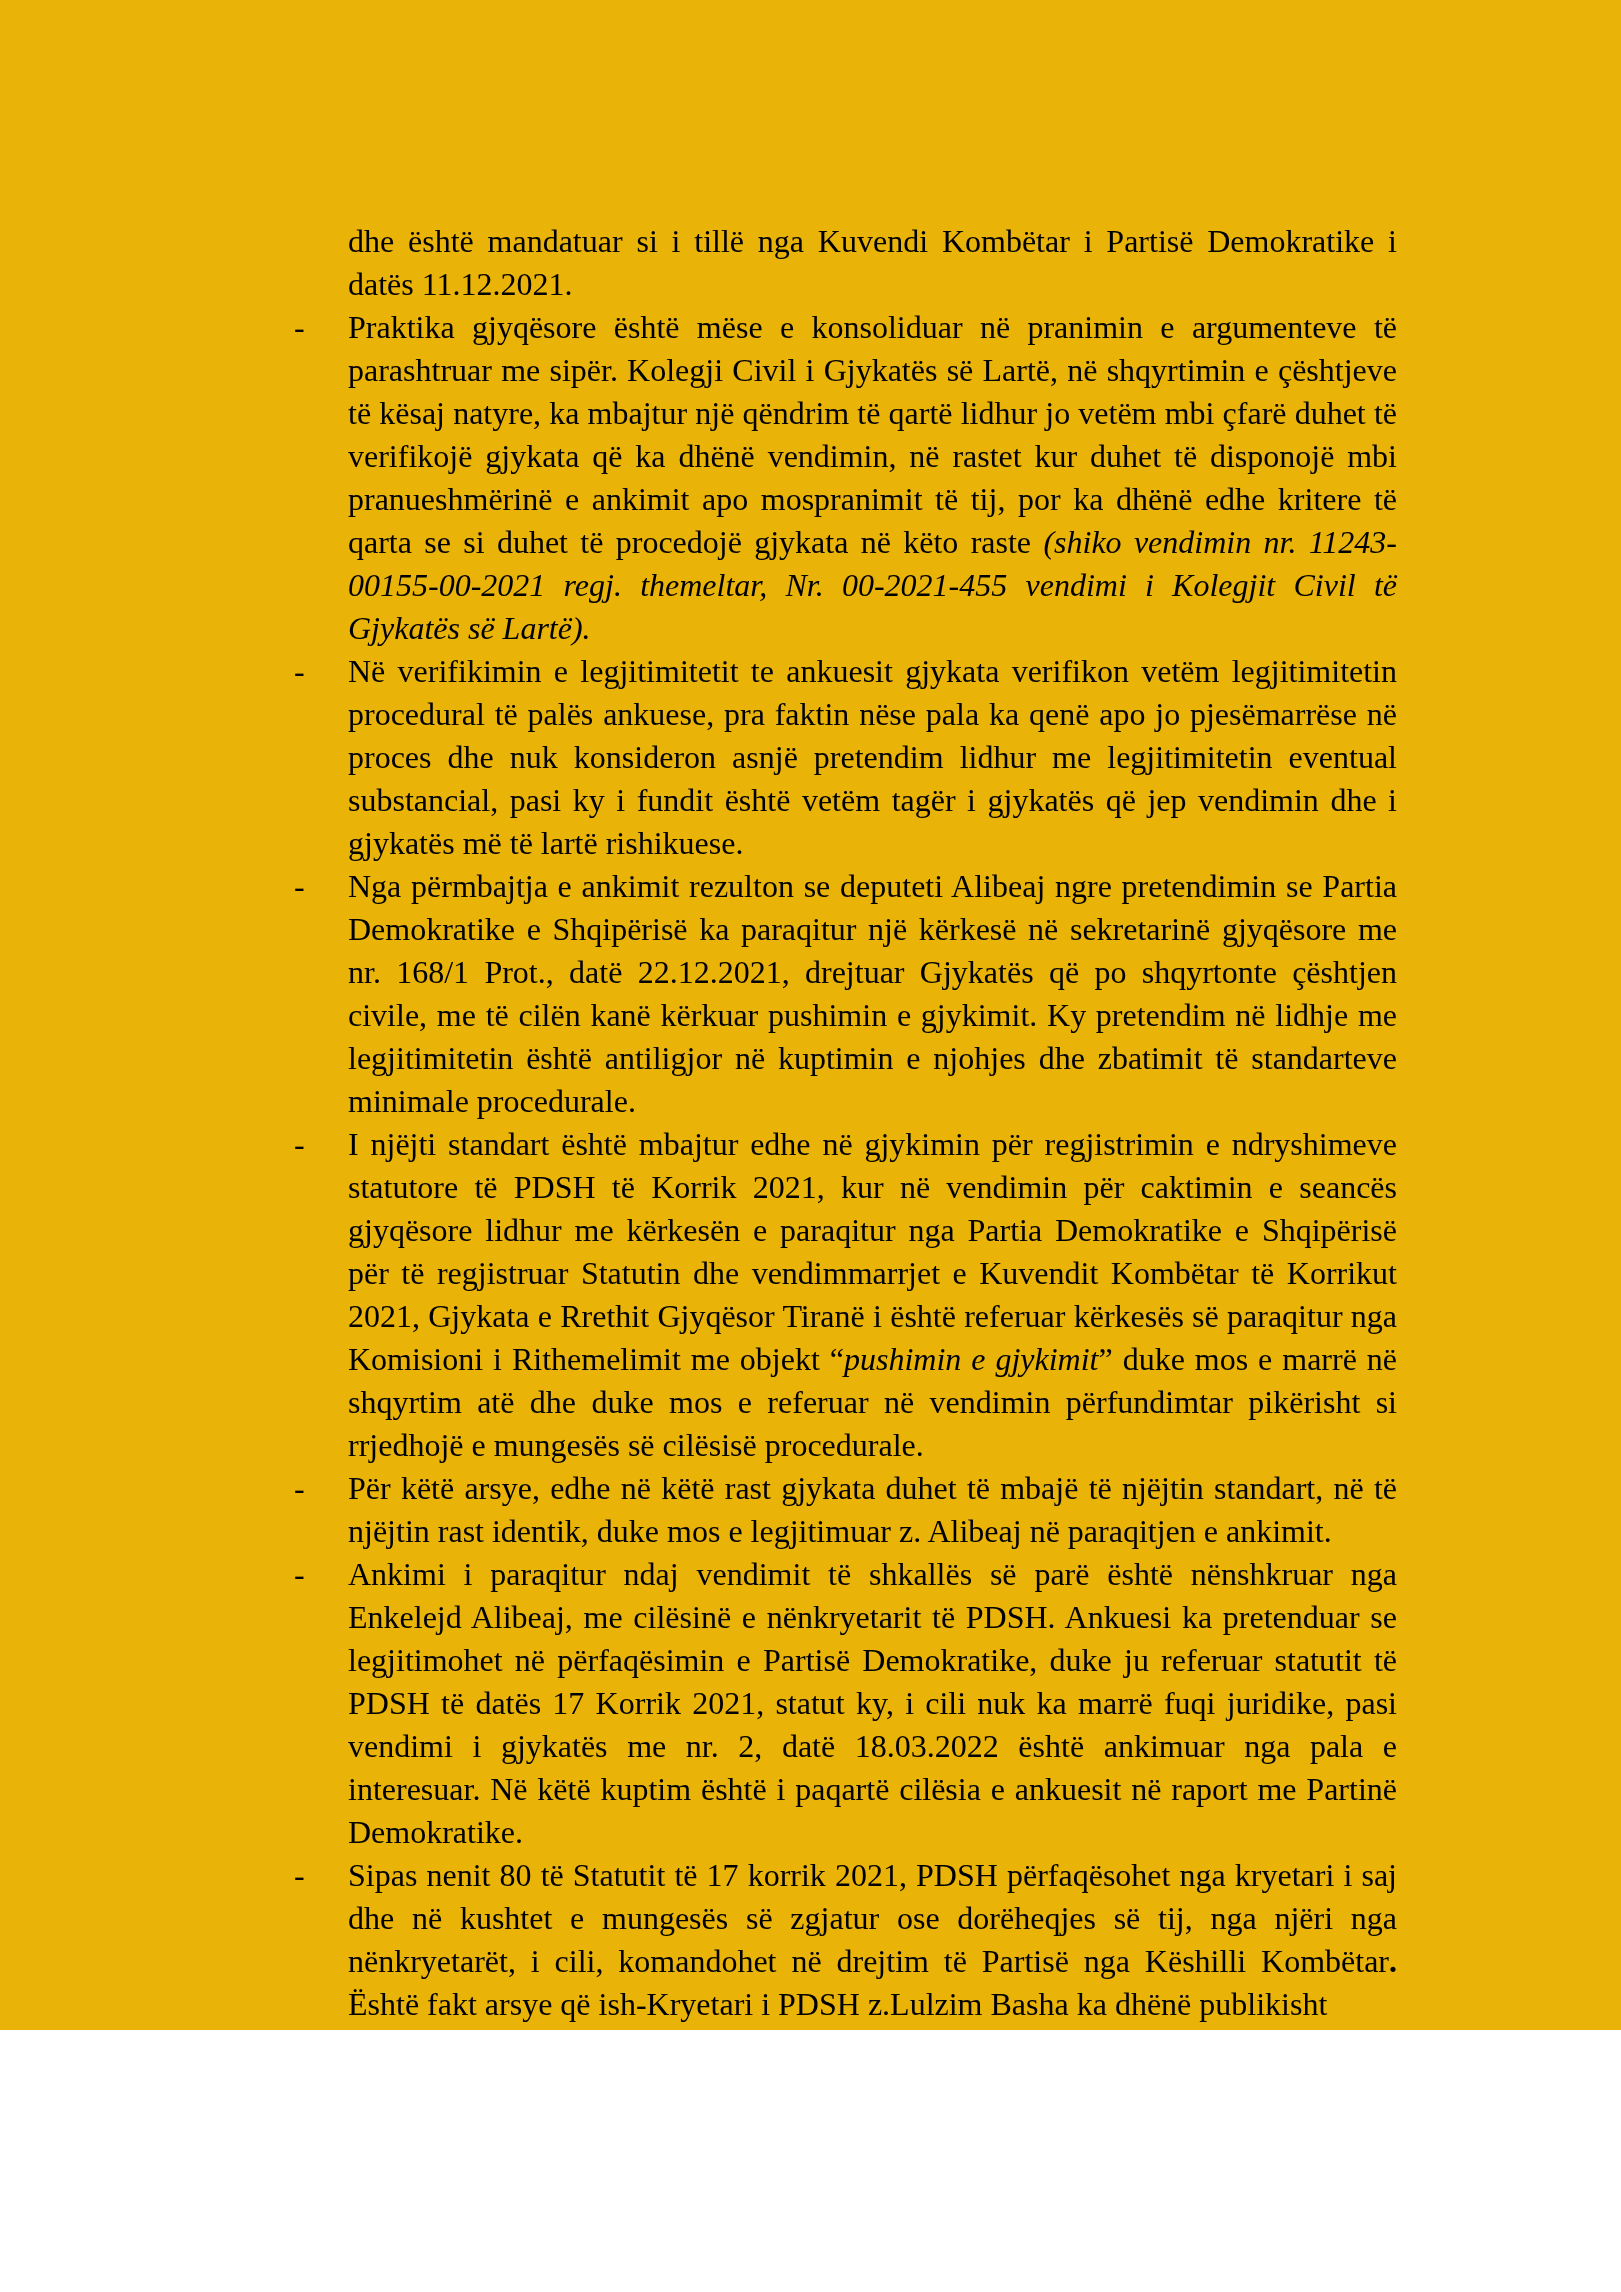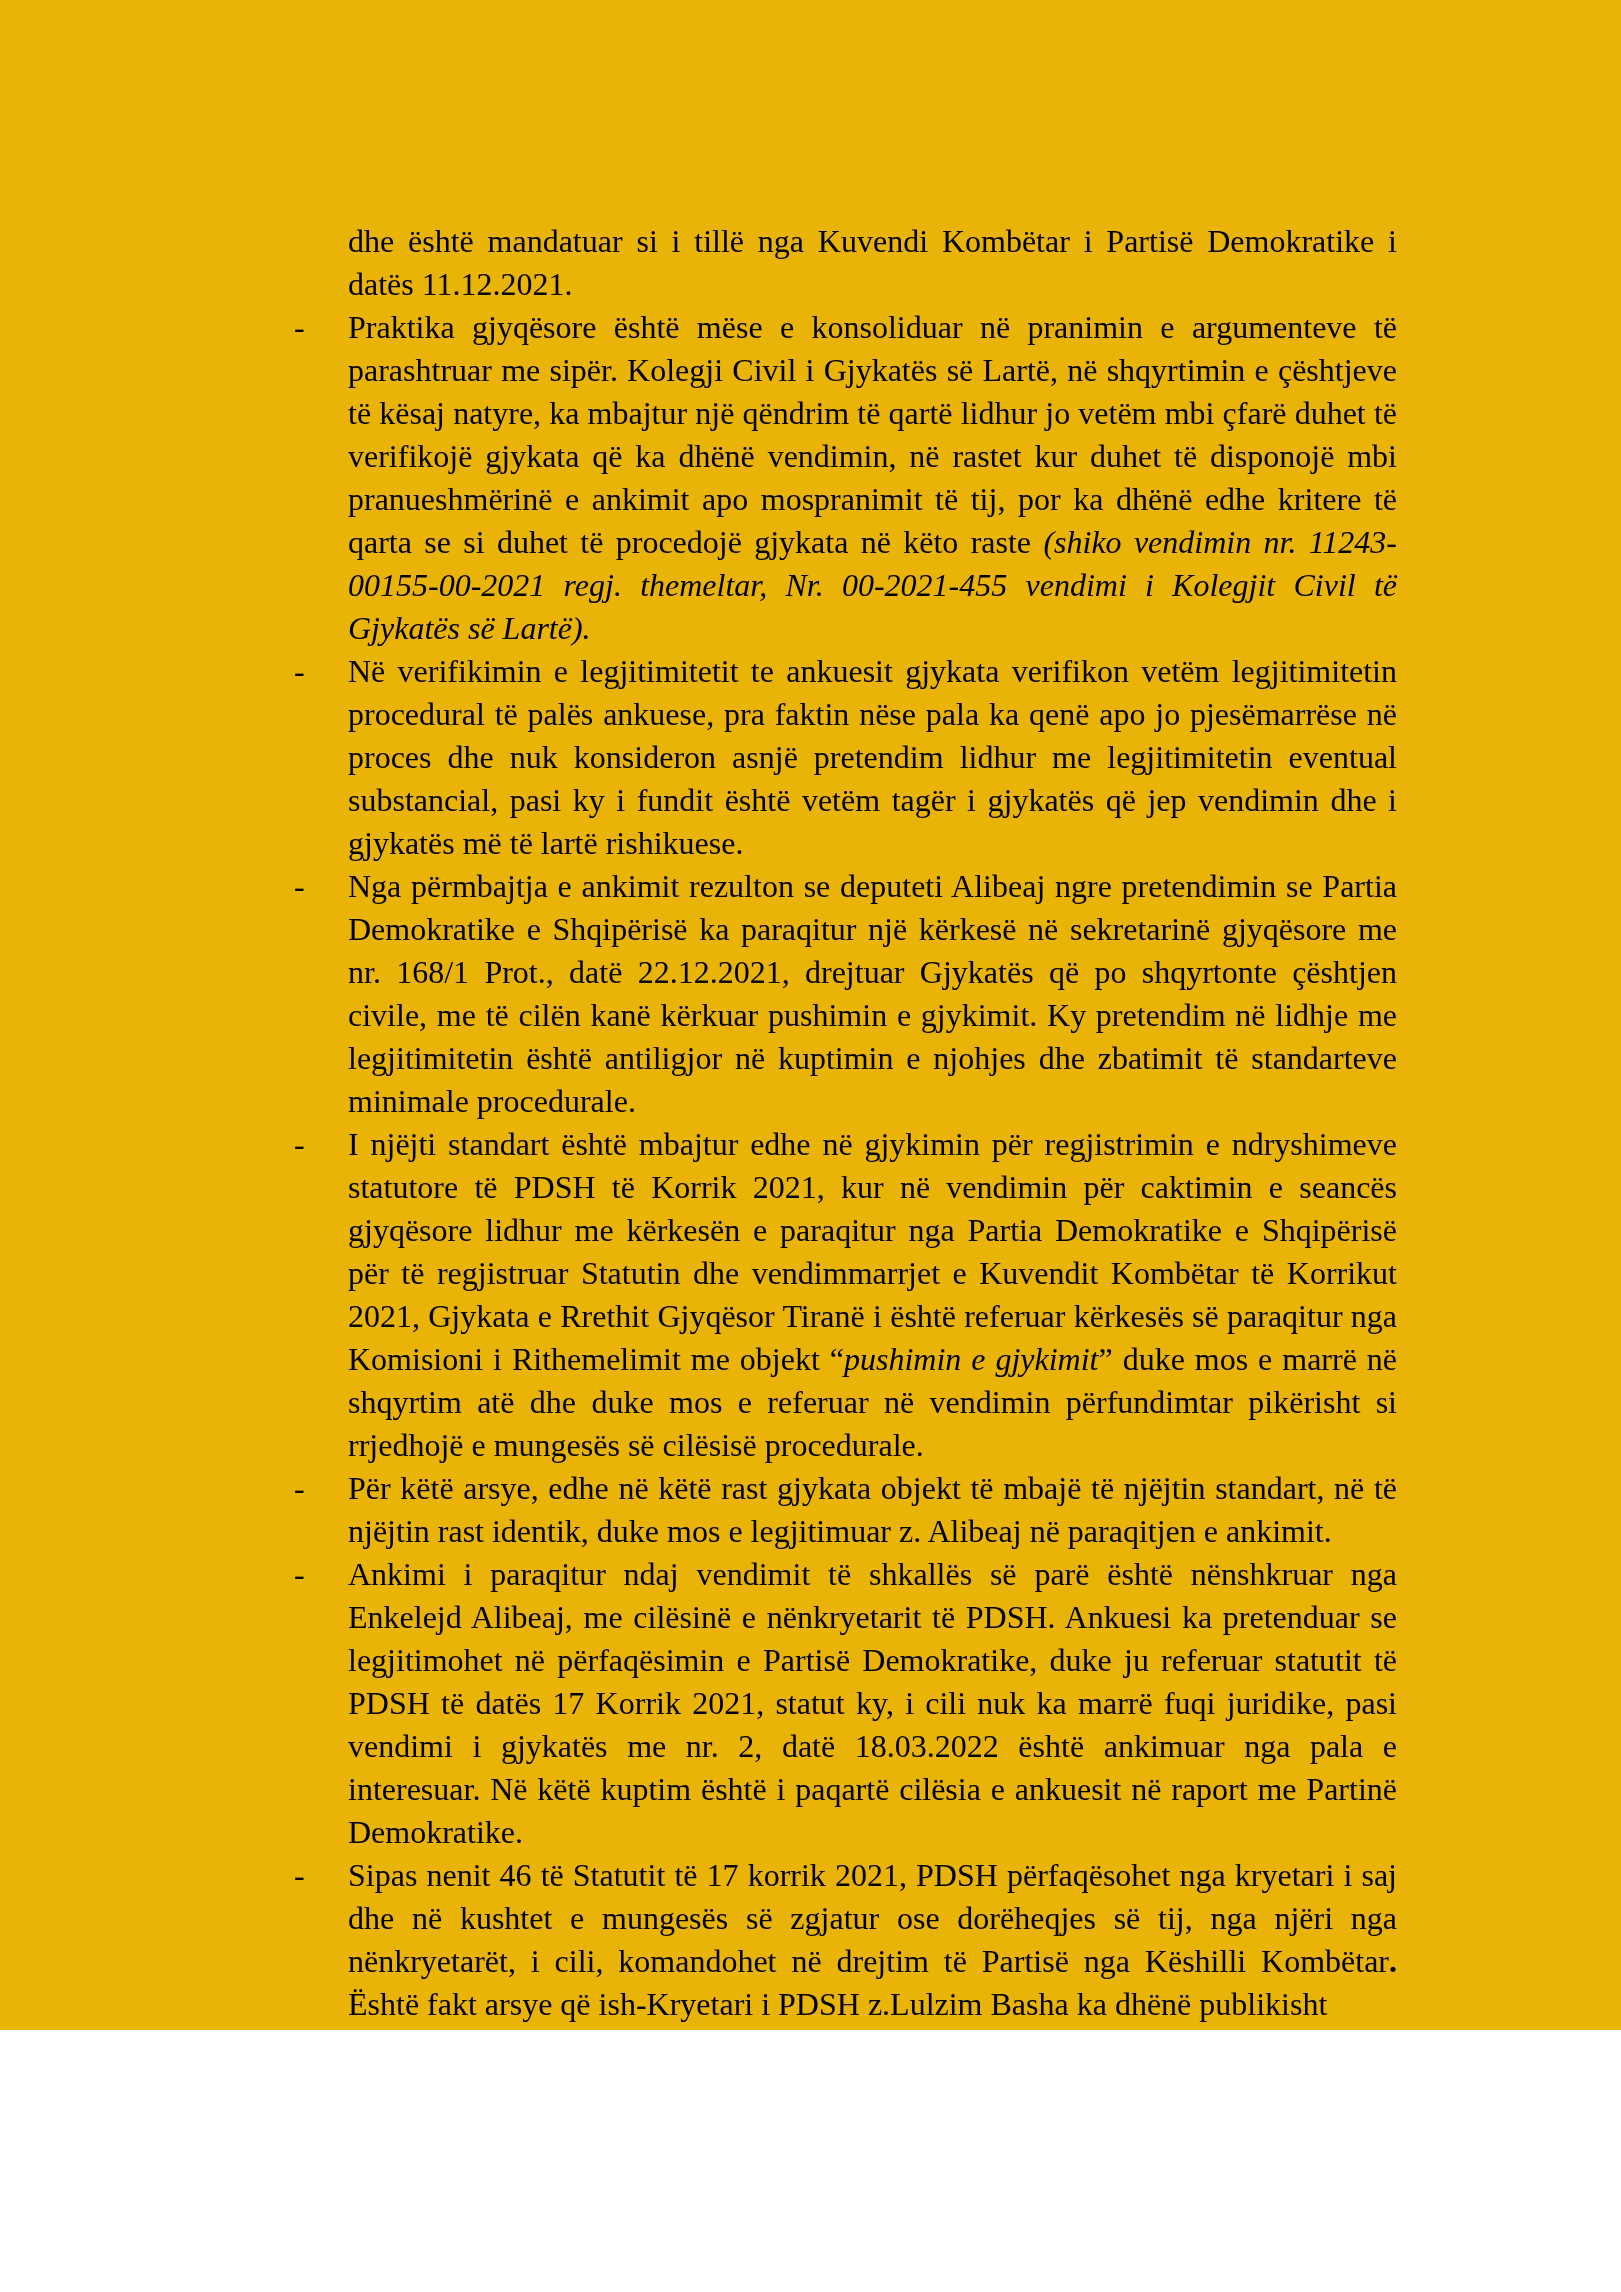--- a/index.html
+++ b/index.html
@@ -69,30 +69,30 @@
       <span class="run">Nga përmbajtja e ankimit rezulton se deputeti Alibeaj ngre pretendimin se Partia Demokratike e Shqipërisë ka paraqitur një kërkesë në sekretarinë gjyqësore me nr. 168/1 Prot., datë 22.12.2021, drejtuar Gjykatës që po shqyrtonte çështjen civile, me të cilën kanë kërkuar pushimin e gjykimit. Ky pretendim në lidhje me legjitimitetin është antiligjor në kuptimin e njohjes dhe zbatimit të standarteve minimale procedurale.</span>
     </div>
 
     <div class="doc-item">
       <span class="bullet">-</span>
       <span class="run">I njëjti standart është mbajtur edhe në gjykimin për regjistrimin e ndryshimeve statutore të PDSH të Korrik 2021, kur në vendimin për caktimin e seancës gjyqësore lidhur me kërkesën e paraqitur nga Partia Demokratike e Shqipërisë për të regjistruar Statutin dhe vendimmarrjet e Kuvendit Kombëtar të Korrikut 2021, Gjykata e Rrethit Gjyqësor Tiranë i është referuar kërkesës së paraqitur nga Komisioni i Rithemelimit me objekt “</span><span class="run italic">pushimin e gjykimit</span><span class="run">” duke mos e marrë në shqyrtim atë dhe duke mos e referuar në vendimin përfundimtar pikërisht si rrjedhojë e mungesës së cilësisë procedurale.</span>
     </div>
 
     <div class="doc-item">
       <span class="bullet">-</span>
-      <span class="run">Për këtë arsye, edhe në këtë rast gjykata objekt të mbajë të njëjtin standart, në të njëjtin rast identik, duke mos e legjitimuar z. Alibeaj në paraqitjen e ankimit.</span>
+      <span class="run">Për këtë arsye, edhe në këtë rast gjykata duhet të mbajë të njëjtin standart, në të njëjtin rast identik, duke mos e legjitimuar z. Alibeaj në paraqitjen e ankimit.</span>
     </div>
 
     <div class="doc-item">
       <span class="bullet">-</span>
       <span class="run">Ankimi i paraqitur ndaj vendimit të shkallës së parë është nënshkruar nga Enkelejd Alibeaj, me cilësinë e nënkryetarit të PDSH. Ankuesi ka pretenduar se legjitimohet në përfaqësimin e Partisë Demokratike, duke ju referuar statutit të PDSH të datës 17 Korrik 2021, statut ky, i cili nuk ka marrë fuqi juridike, pasi vendimi i gjykatës me nr. 2, datë 18.03.2022 është ankimuar nga pala e interesuar. Në këtë kuptim është i paqartë cilësia e ankuesit në raport me Partinë Demokratike.</span>
     </div>
 
     <div class="doc-item">
       <span class="bullet">-</span>
-      <span class="run">Sipas nenit 46 të Statutit të 17 korrik 2021, PDSH përfaqësohet nga kryetari i saj dhe në kushtet e mungesës së zgjatur ose dorëheqjes së tij, nga njëri nga nënkryetarët, i cili, komandohet në drejtim të Partisë nga Këshilli Kombëtar</span><span class="run bold">.</span><span class="run"> Është fakt arsye që ish-Kryetari i PDSH z.Lulzim Basha ka dhënë publikisht</span>
+      <span class="run">Sipas nenit 80 të Statutit të 17 korrik 2021, PDSH përfaqësohet nga kryetari i saj dhe në kushtet e mungesës së zgjatur ose dorëheqjes së tij, nga njëri nga nënkryetarët, i cili, komandohet në drejtim të Partisë nga Këshilli Kombëtar</span><span class="run bold">.</span><span class="run"> Është fakt arsye që ish-Kryetari i PDSH z.Lulzim Basha ka dhënë publikisht</span>
     </div>
 
   </div>
 
   <div class="page-number">4</div>
 </div>
 
 
 </body></html>

